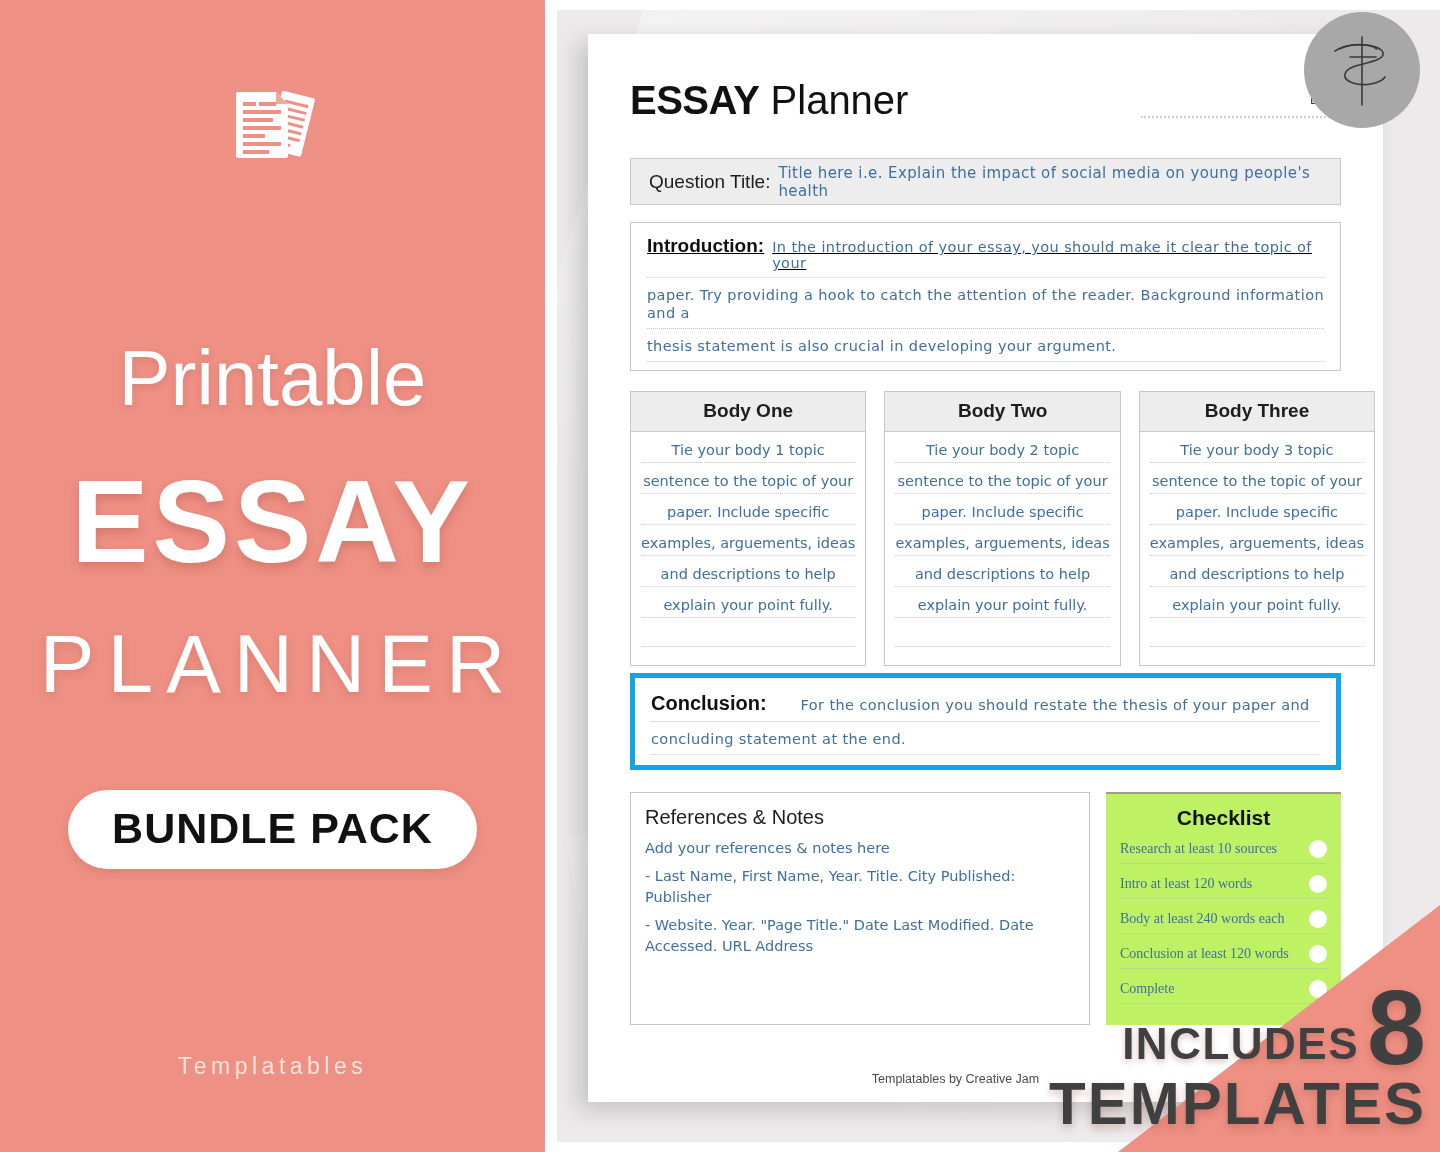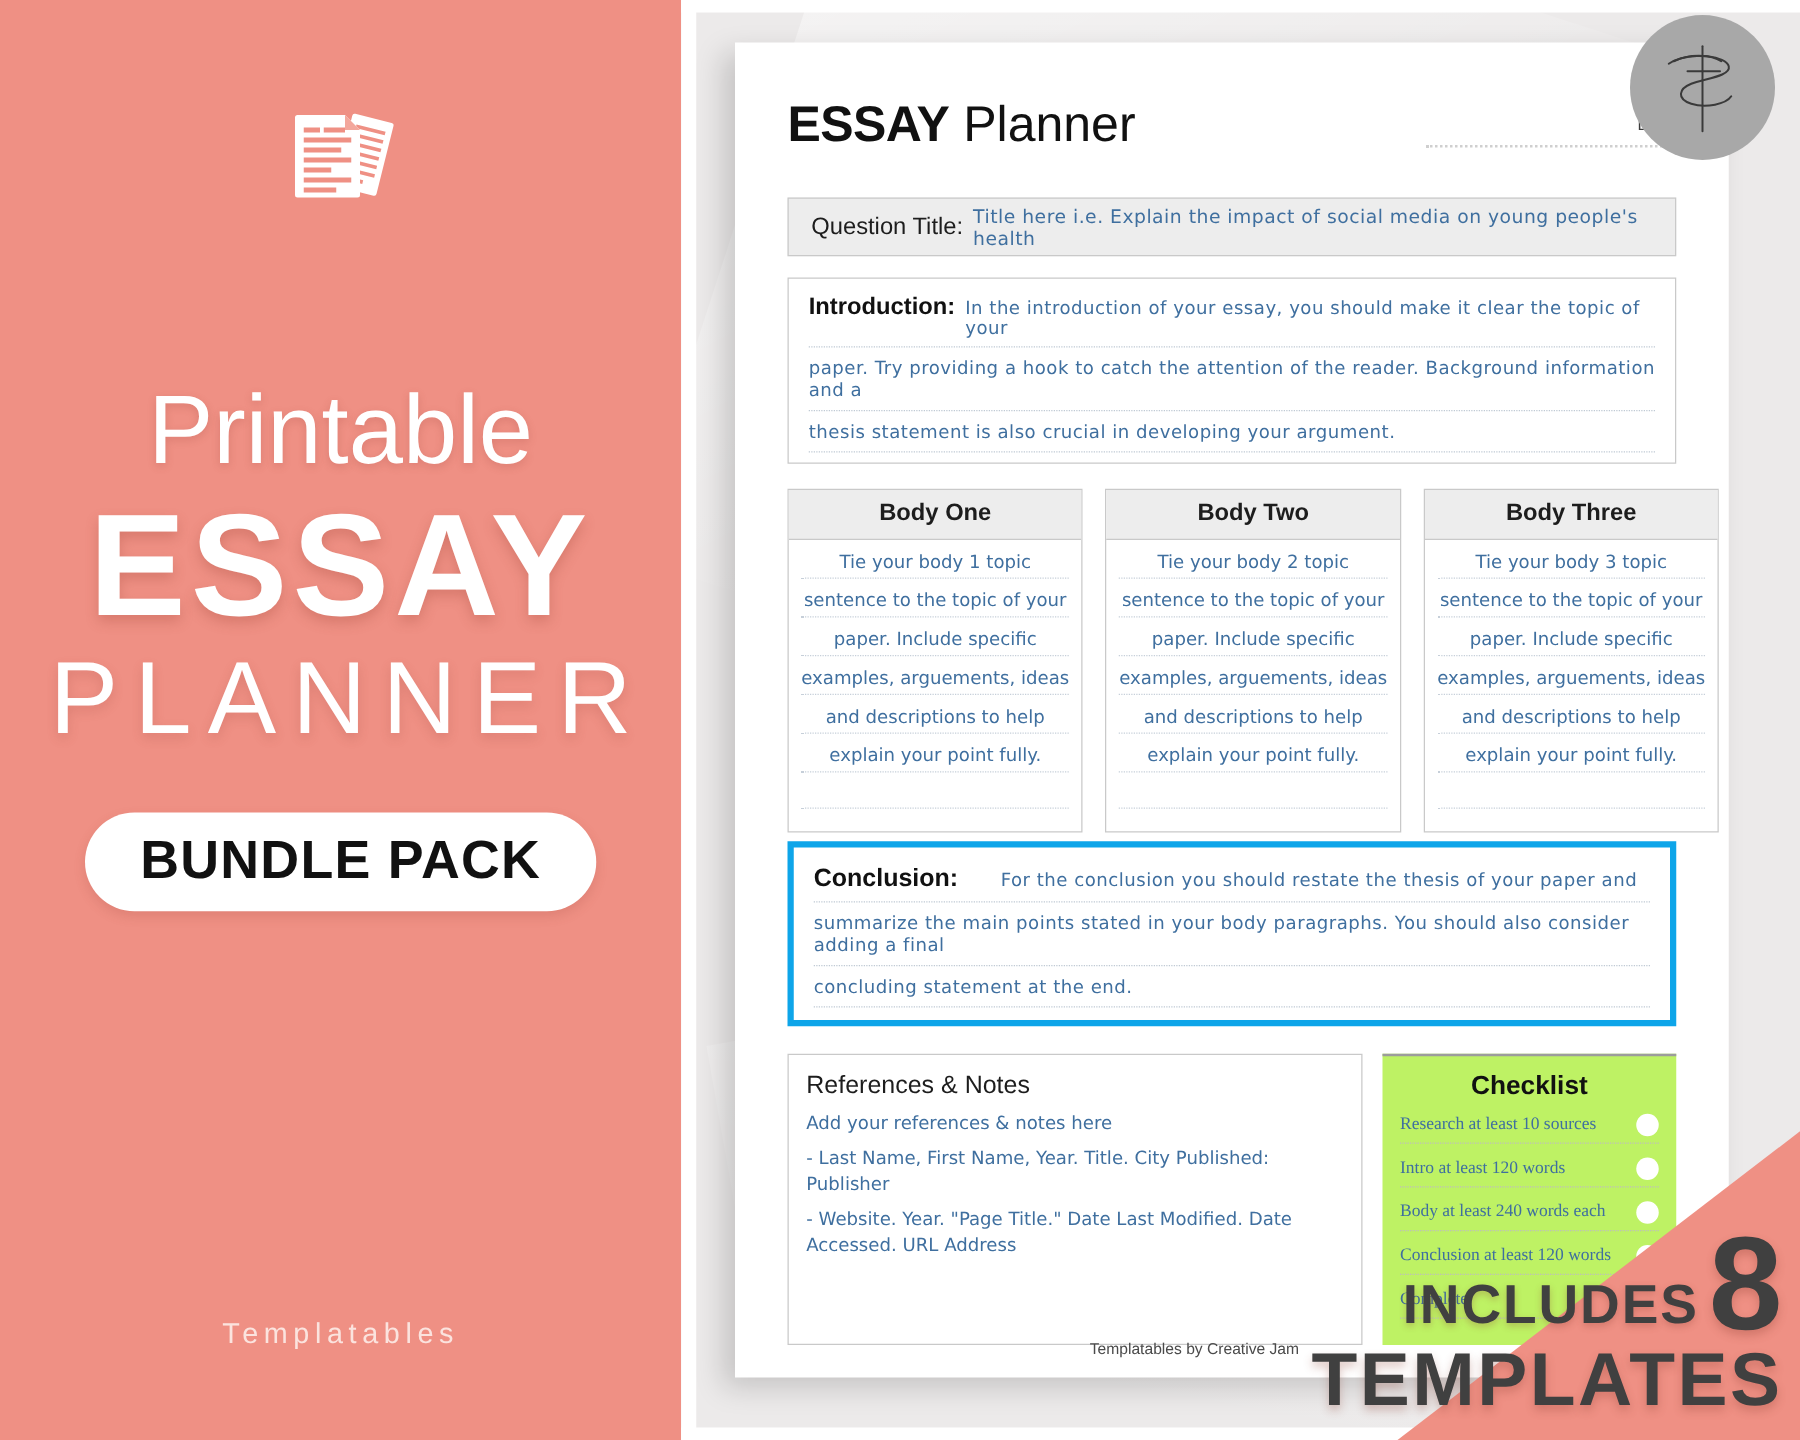--- a/index.html
+++ b/index.html
@@ -20,20 +20,21 @@
     position: absolute; left: 0; top: 0;
     width: 545px; height: 1152px;
     background: #ef9084;
     overflow: hidden;
   }
   .promo-inner {
     position: absolute; left: 0; top: 0;
     width: 545px; height: 1152px;
     display: flex; flex-direction: column;
     align-items: center;
+    gap: 35px;
   }
   .doc-icon {
     margin-top: 86px;
     width: 86px; height: 78px;
     position: relative;
   }
   .promo-title {
     margin-top: 140px;
     color: #ffffff;
     font-size: 78px;
@@ -194,21 +195,21 @@
     letter-spacing: 0.4px;
   }
   .qt-box .hand { margin-left: 8px; font-size: 15px; }
 
   .intro-box {
     margin-top: 17px;
     border: 1px solid #c9c9c9;
     padding: 12px 16px 6px 16px;
   }
   .intro-row1 {
-    display: flex; align-items: baseline;
+    display: flex; align-items: baseline; text-decoration: underline;
   }
   .intro-lbl {
     font-size: 19px; font-weight: 700; color: #111;
     white-space: nowrap; margin-right: 8px;
   }
   .dline {
     border-bottom: 1px dotted #bfc9d4;
     padding-bottom: 6px;
     margin-bottom: 8px;
     min-height: 22px;
@@ -500,23 +501,20 @@
       </div>
 
     </div>
 
     <div class="concl-box">
       <div class="concl-row1 dline">
         <span class="concl-lbl">Conclusion:</span>
         <span class="hand grow">For the conclusion you should restate the thesis of your paper and</span>
       </div>
       <div class="dline">
-        <span class="hand">summarize the main points stated in your body paragraphs. You should also consider adding a final</span>
-      </div>
-      <div class="dline">
         <span class="hand">concluding statement at the end.</span>
       </div>
     </div>
 
     <div class="lower">
 
       <div class="refs">
         <h3>References &amp; Notes</h3>
         <p>Add your references &amp; notes here</p>
         <p>- Last Name, First Name, Year. Title. City Published: Publisher</p>

